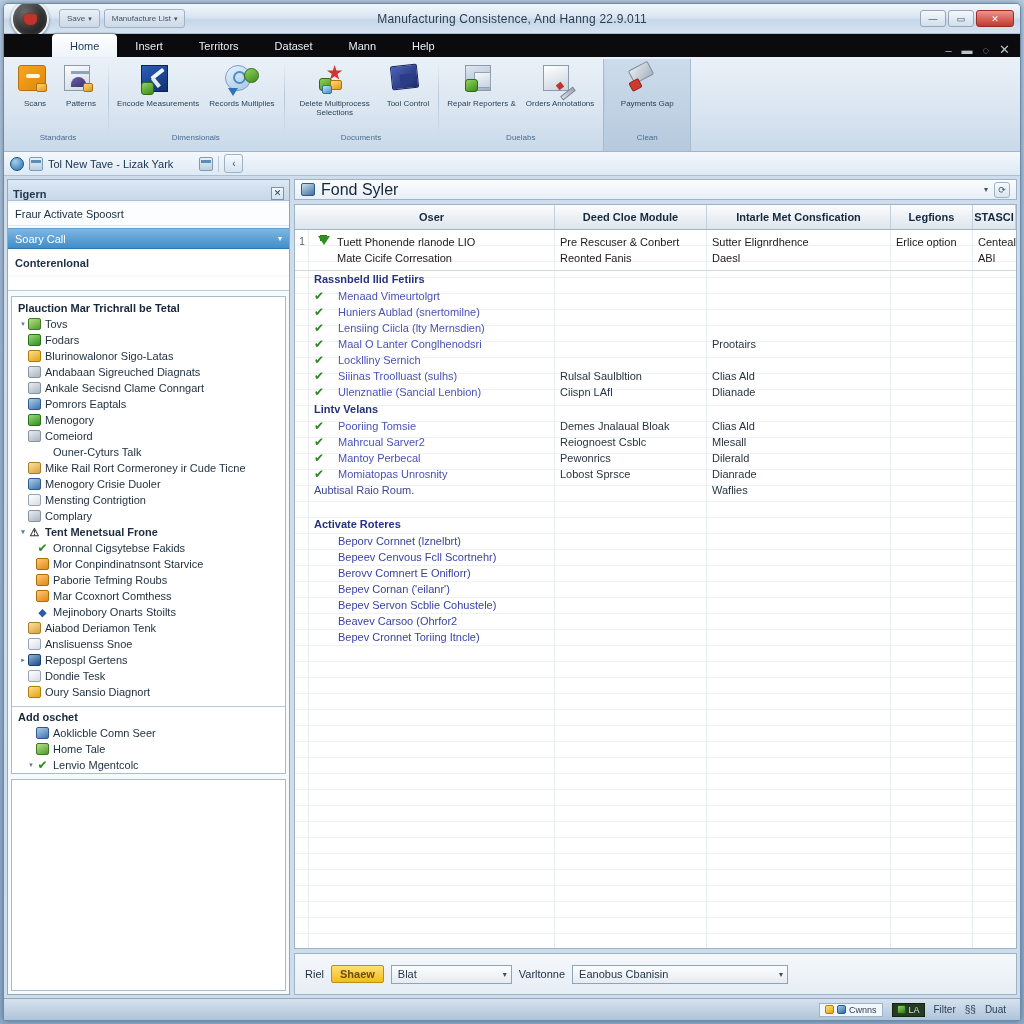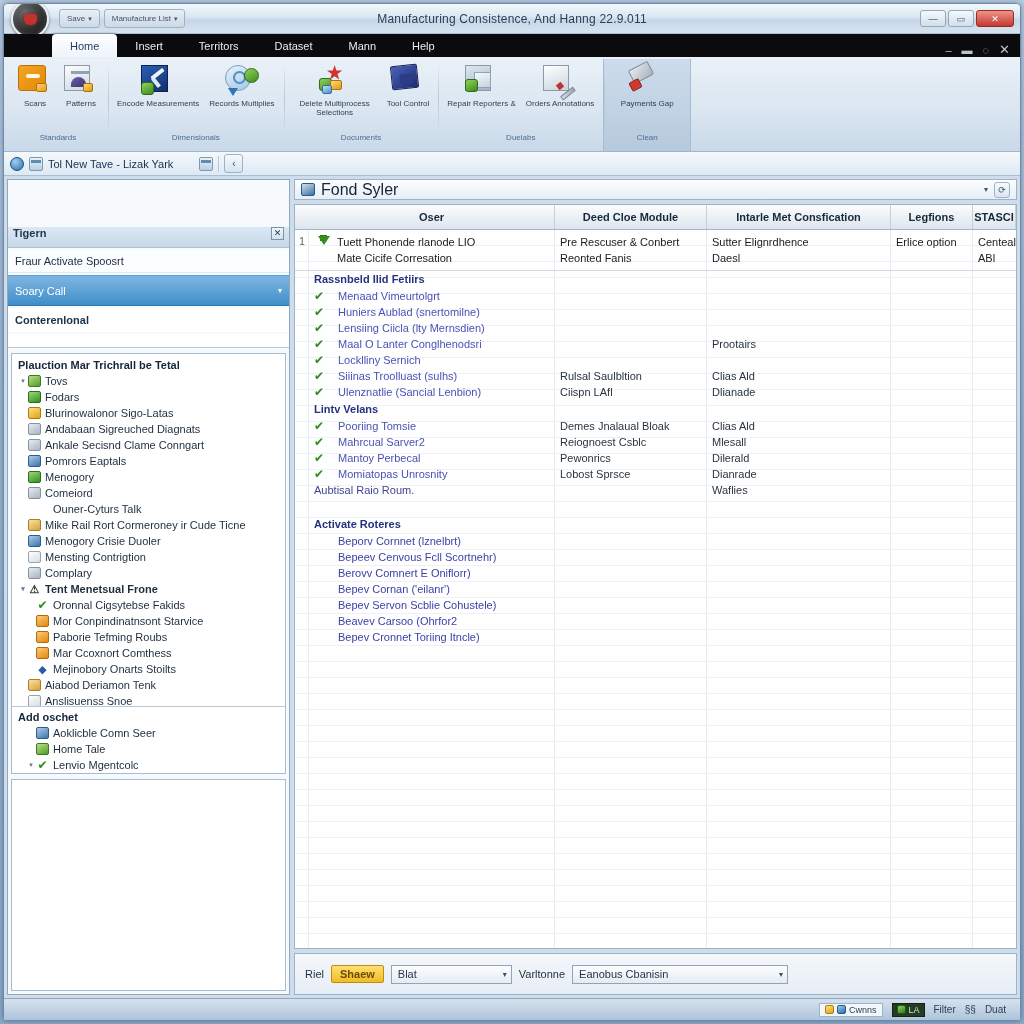--- a/index.html
+++ b/index.html
@@ -130,27 +130,27 @@
   #body { flex:1; display:flex; min-height:0; padding:3px; gap:4px; background:#cfdceb; }
 
   
   #leftpane {
     flex:0 0 283px; display:flex; flex-direction:column; gap:2px;
     background:#f7fafc; border:1px solid #8fa8c0;
   }
   .lp-searchrow {
     height:21px; background:linear-gradient(180deg,#dce8f4,#c7d8e9);
     border-bottom:1px solid #aabfd2;
-    display:flex; align-items:flex-start; padding:0 5px;margin-top:47px;
+    display:flex; align-items:flex-end; padding:0 5px;
   }
   .lp-searchrow .t { font-size:11px; color:#22384f; font-weight:bold; }
   .lp-x { margin-left:auto; width:13px; height:13px; border:1px solid #7b94ad; background:linear-gradient(180deg,#f2f7fb,#d3e0ec); font-size:9px; line-height:11px; text-align:center; color:#23415e; }
   .lp-line { height:23px; display:flex; align-items:center; padding:0 7px; font-size:11px; color:#1a2d42; background:#fbfdfe; border-bottom:1px solid #e2eaf1; }
   .lp-select {
-    height:31px; display:flex; align-items:center; padding:0 7px;
+    height:21px; display:flex; align-items:center; padding:0 7px;
     background:linear-gradient(180deg,#7fb6e2,#3f8ec9); color:#fff; font-size:11px;
     border-top:1px solid #5fa0d2; border-bottom:1px solid #2e76ad;
   }
   .lp-select .caret { margin-left:auto; font-size:8px; }
   .lp-sub { height:24px; display:flex; align-items:center; padding:0 7px; font-size:11px; font-weight:bold; color:#1c2f45; background:#fff; }
   .lp-gap { height:14px; background:#fff; border-bottom:1px solid #b9c9d8; }
 
   #tree {
     flex:1; margin:3px; background:#ffffff; border:1px solid #a9bccd; overflow:hidden; position:relative;
     display:flex; flex-direction:column;

